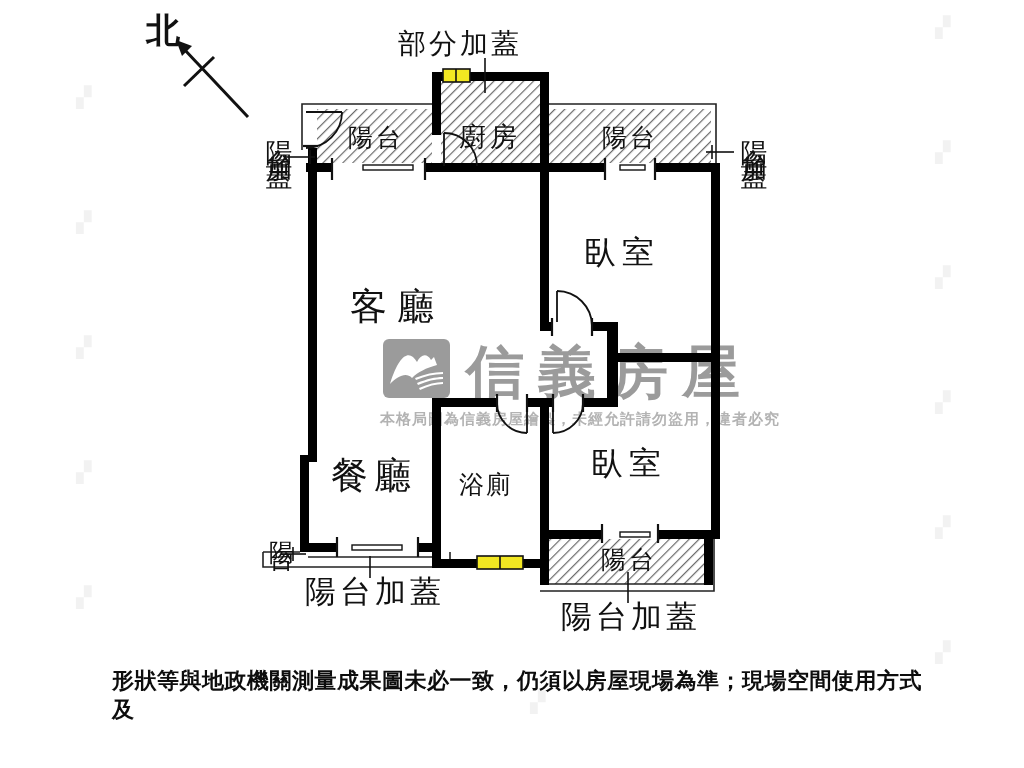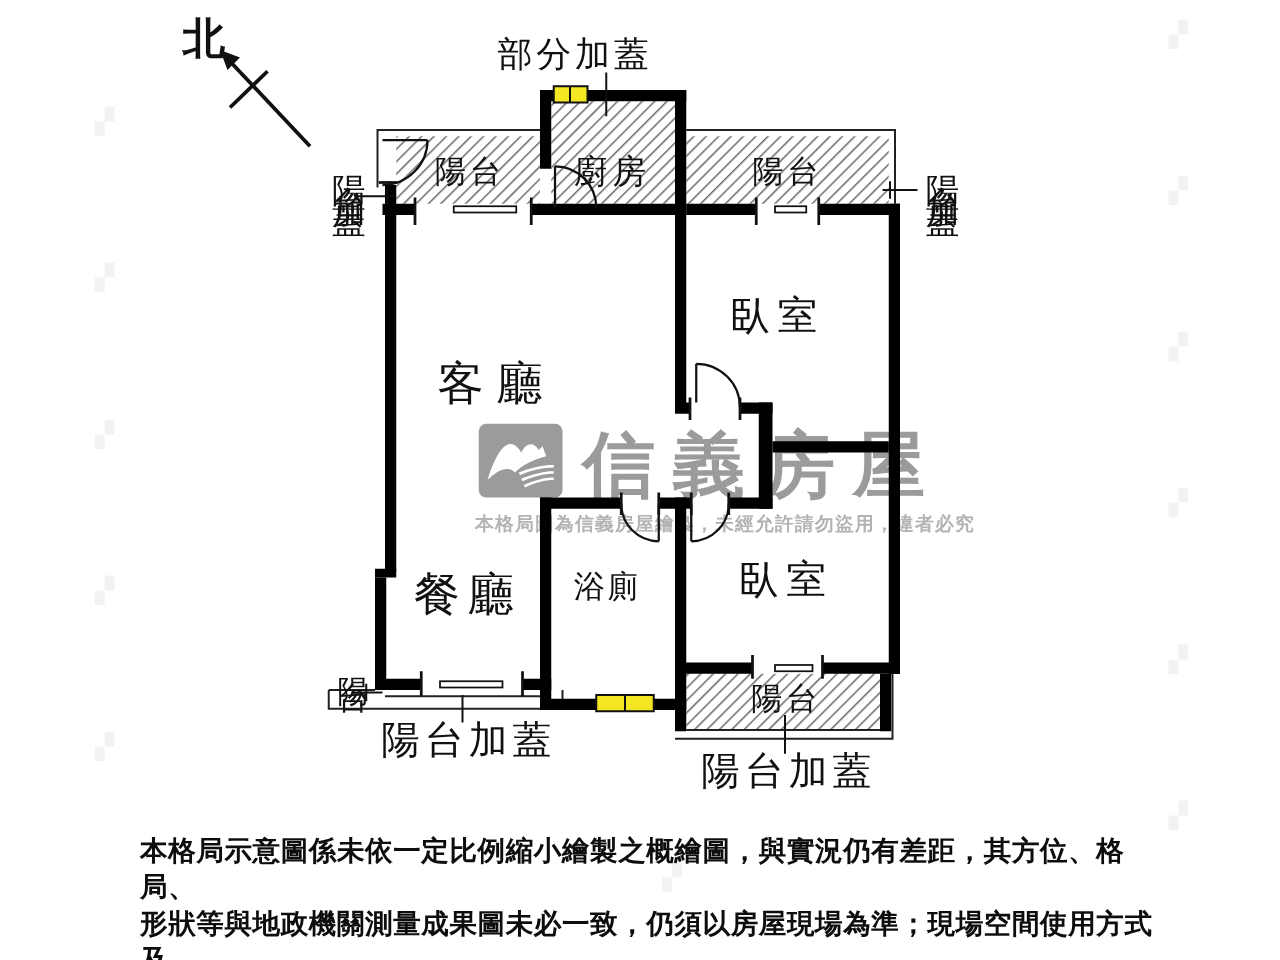--- a/index.html
+++ b/index.html
@@ -194,33 +194,32 @@
 <div class="plan-label" style="left:376px;top:137px;font-size:25px;letter-spacing:3px;">陽台</div>
 
 <div class="plan-label" style="left:630px;top:137px;font-size:25px;letter-spacing:3px;">陽台</div>
 
 <div class="plan-label" style="left:397px;top:270px;font-size:37px;letter-spacing:10px;margin-top:37px;">客廳</div>
 
 <div class="plan-label" style="left:622px;top:253px;font-size:32px;letter-spacing:6px;">臥室</div>
 
 <div class="plan-label" style="left:374px;top:476px;font-size:37px;letter-spacing:6px;font-family:Liberation Mono, monospace;">餐廳</div>
 
-<div class="plan-label" style="left:486px;top:469px;font-size:25px;letter-spacing:2px;">浴廁</div>
+<div class="plan-label" style="left:486px;top:484px;font-size:25px;letter-spacing:2px;">浴廁</div>
 
 <div class="plan-label" style="left:629px;top:464px;font-size:32px;letter-spacing:6px;">臥室</div>
 
 <div class="plan-label" style="left:629px;top:559px;font-size:25px;letter-spacing:3px;">陽台</div>
 
 <div class="vtext" style="left:261px;top:120px;font-size:27px;letter-spacing:7px;">陽台加蓋</div>
 
 <div class="vtext" style="left:736px;top:120px;font-size:27px;letter-spacing:7px;">陽台加蓋</div>
 
 <div class="vtext" style="left:266px;top:522px;font-size:25px;letter-spacing:4px;">陽台</div>
 
 <div class="plan-label" style="left:375px;top:592px;font-size:31px;letter-spacing:4px;">陽台加蓋</div>
 
 <div class="plan-label" style="left:631px;top:617px;font-size:31px;letter-spacing:4px;">陽台加蓋</div>
 
 <div id="disclaimer">
-  <div>本格局示意圖係未依一定比例縮小繪製之概繪圖，與實況仍有差距，其方位、格局、</div>
   <div>形狀等與地政機關測量成果圖未必一致，仍須以房屋現場為準；現場空間使用方式及</div>
 
 </div>
 
 </body></html>

